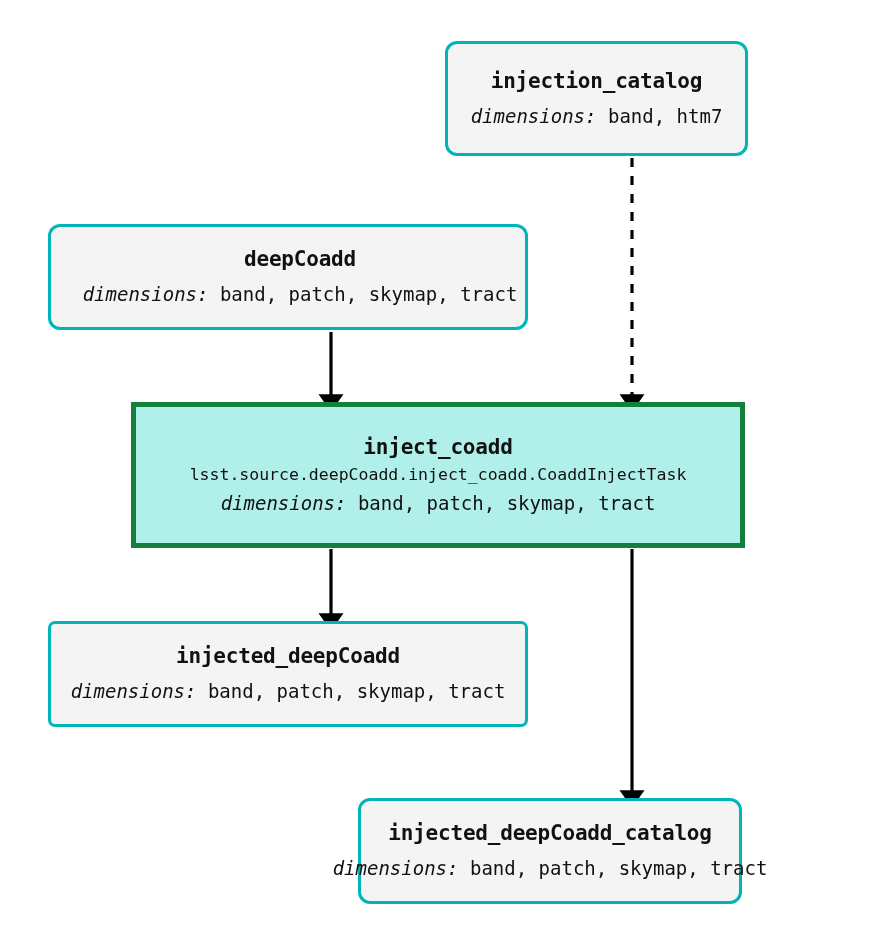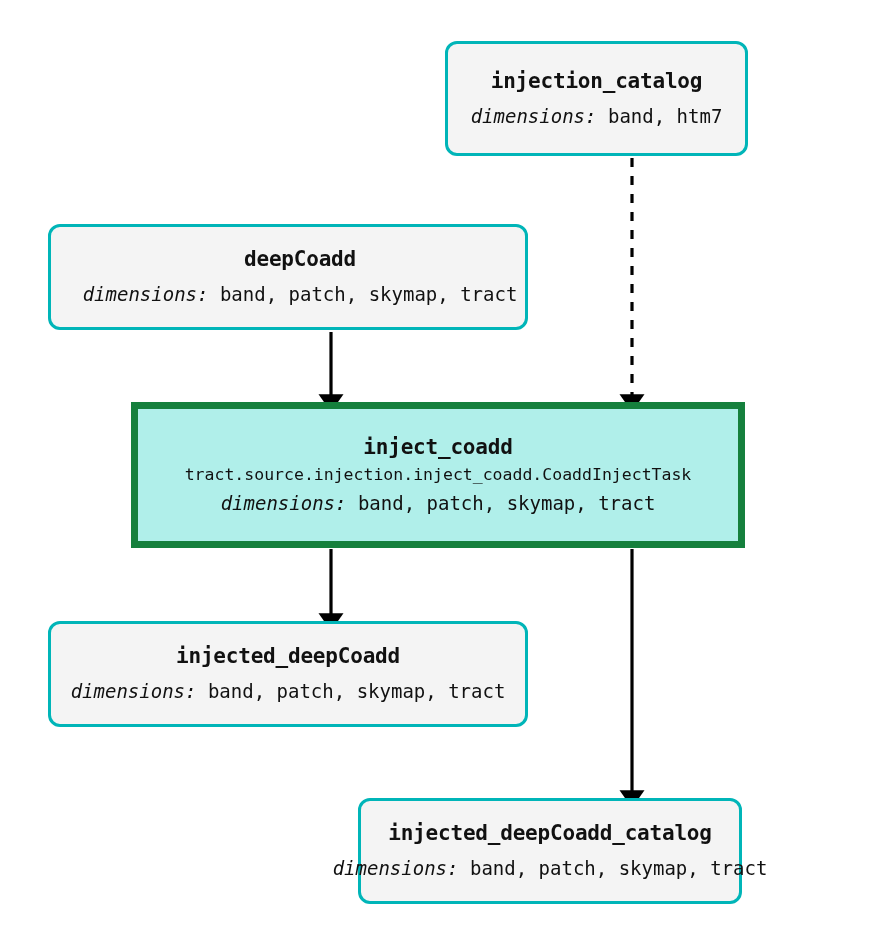--- a/index.html
+++ b/index.html
@@ -39,21 +39,21 @@
     justify-content: center;
     text-align: center;
   }
   .node.dataset {
     background: #F4F4F4;
     border: 3px solid #00B5B8;
     border-radius: 12px;
   }
   .node.task {
     background: #B0EFEA;
-    border: 7px solid #15803d;
+    border: 5px solid #15803d;
     border-radius: 0;
   }
   .node-title {
     font-family: "DejaVu Sans Mono", "Liberation Mono", monospace;
     font-weight: bold;
     font-size: 21px;
     color: #111111;
     letter-spacing: -0.2px;
     line-height: 1.15;
     white-space: nowrap;
@@ -91,21 +91,21 @@
   #node-injection-catalog {
     left: 445px;  top: 41px;   width: 303px; height: 115px; text-align: right;
   }
   #node-deep-coadd {
     left: 48px;   top: 224px;  width: 480px; height: 106px; padding-left: 24px;
   }
   #node-inject-coadd {
     left: 131px;  top: 402px;  width: 614px; height: 146px;
   }
   #node-injected-deep-coadd {
-    left: 48px;   top: 621px;  width: 480px; height: 106px;
+    left: 48px;   top: 621px;  width: 480px; height: 106px; border-radius: 7px;
   }
   #node-injected-deep-coadd-catalog {
     left: 358px;  top: 798px;  width: 384px; height: 106px;
   }
 </style>
 </head>
 <body>
 
 <div id="canvas">
 
@@ -130,21 +130,21 @@
     <div class="node-dims"><span class="dims-label">dimensions:</span><span class="dims-value"> band, htm7</span></div>
   </div>
 
   <div class="node dataset" id="node-deep-coadd">
     <div class="node-title">deepCoadd</div>
     <div class="node-dims"><span class="dims-label">dimensions:</span><span class="dims-value"> band, patch, skymap, tract</span></div>
   </div>
 
   <div class="node task" id="node-inject-coadd">
     <div class="node-title">inject_coadd</div>
-    <div class="node-classpath">tract.source.injection.inject_coadd.CoaddInjectTask</div>
+    <div class="node-classpath">lsst.source.deepCoadd.inject_coadd.CoaddInjectTask</div>
     <div class="node-dims"><span class="dims-label">dimensions:</span><span class="dims-value"> band, patch, skymap, tract</span></div>
   </div>
 
   <div class="node dataset" id="node-injected-deep-coadd">
     <div class="node-title">injected_deepCoadd</div>
     <div class="node-dims"><span class="dims-label">dimensions:</span><span class="dims-value"> band, patch, skymap, tract</span></div>
   </div>
 
   <div class="node dataset" id="node-injected-deep-coadd-catalog">
     <div class="node-title">injected_deepCoadd_catalog</div>

